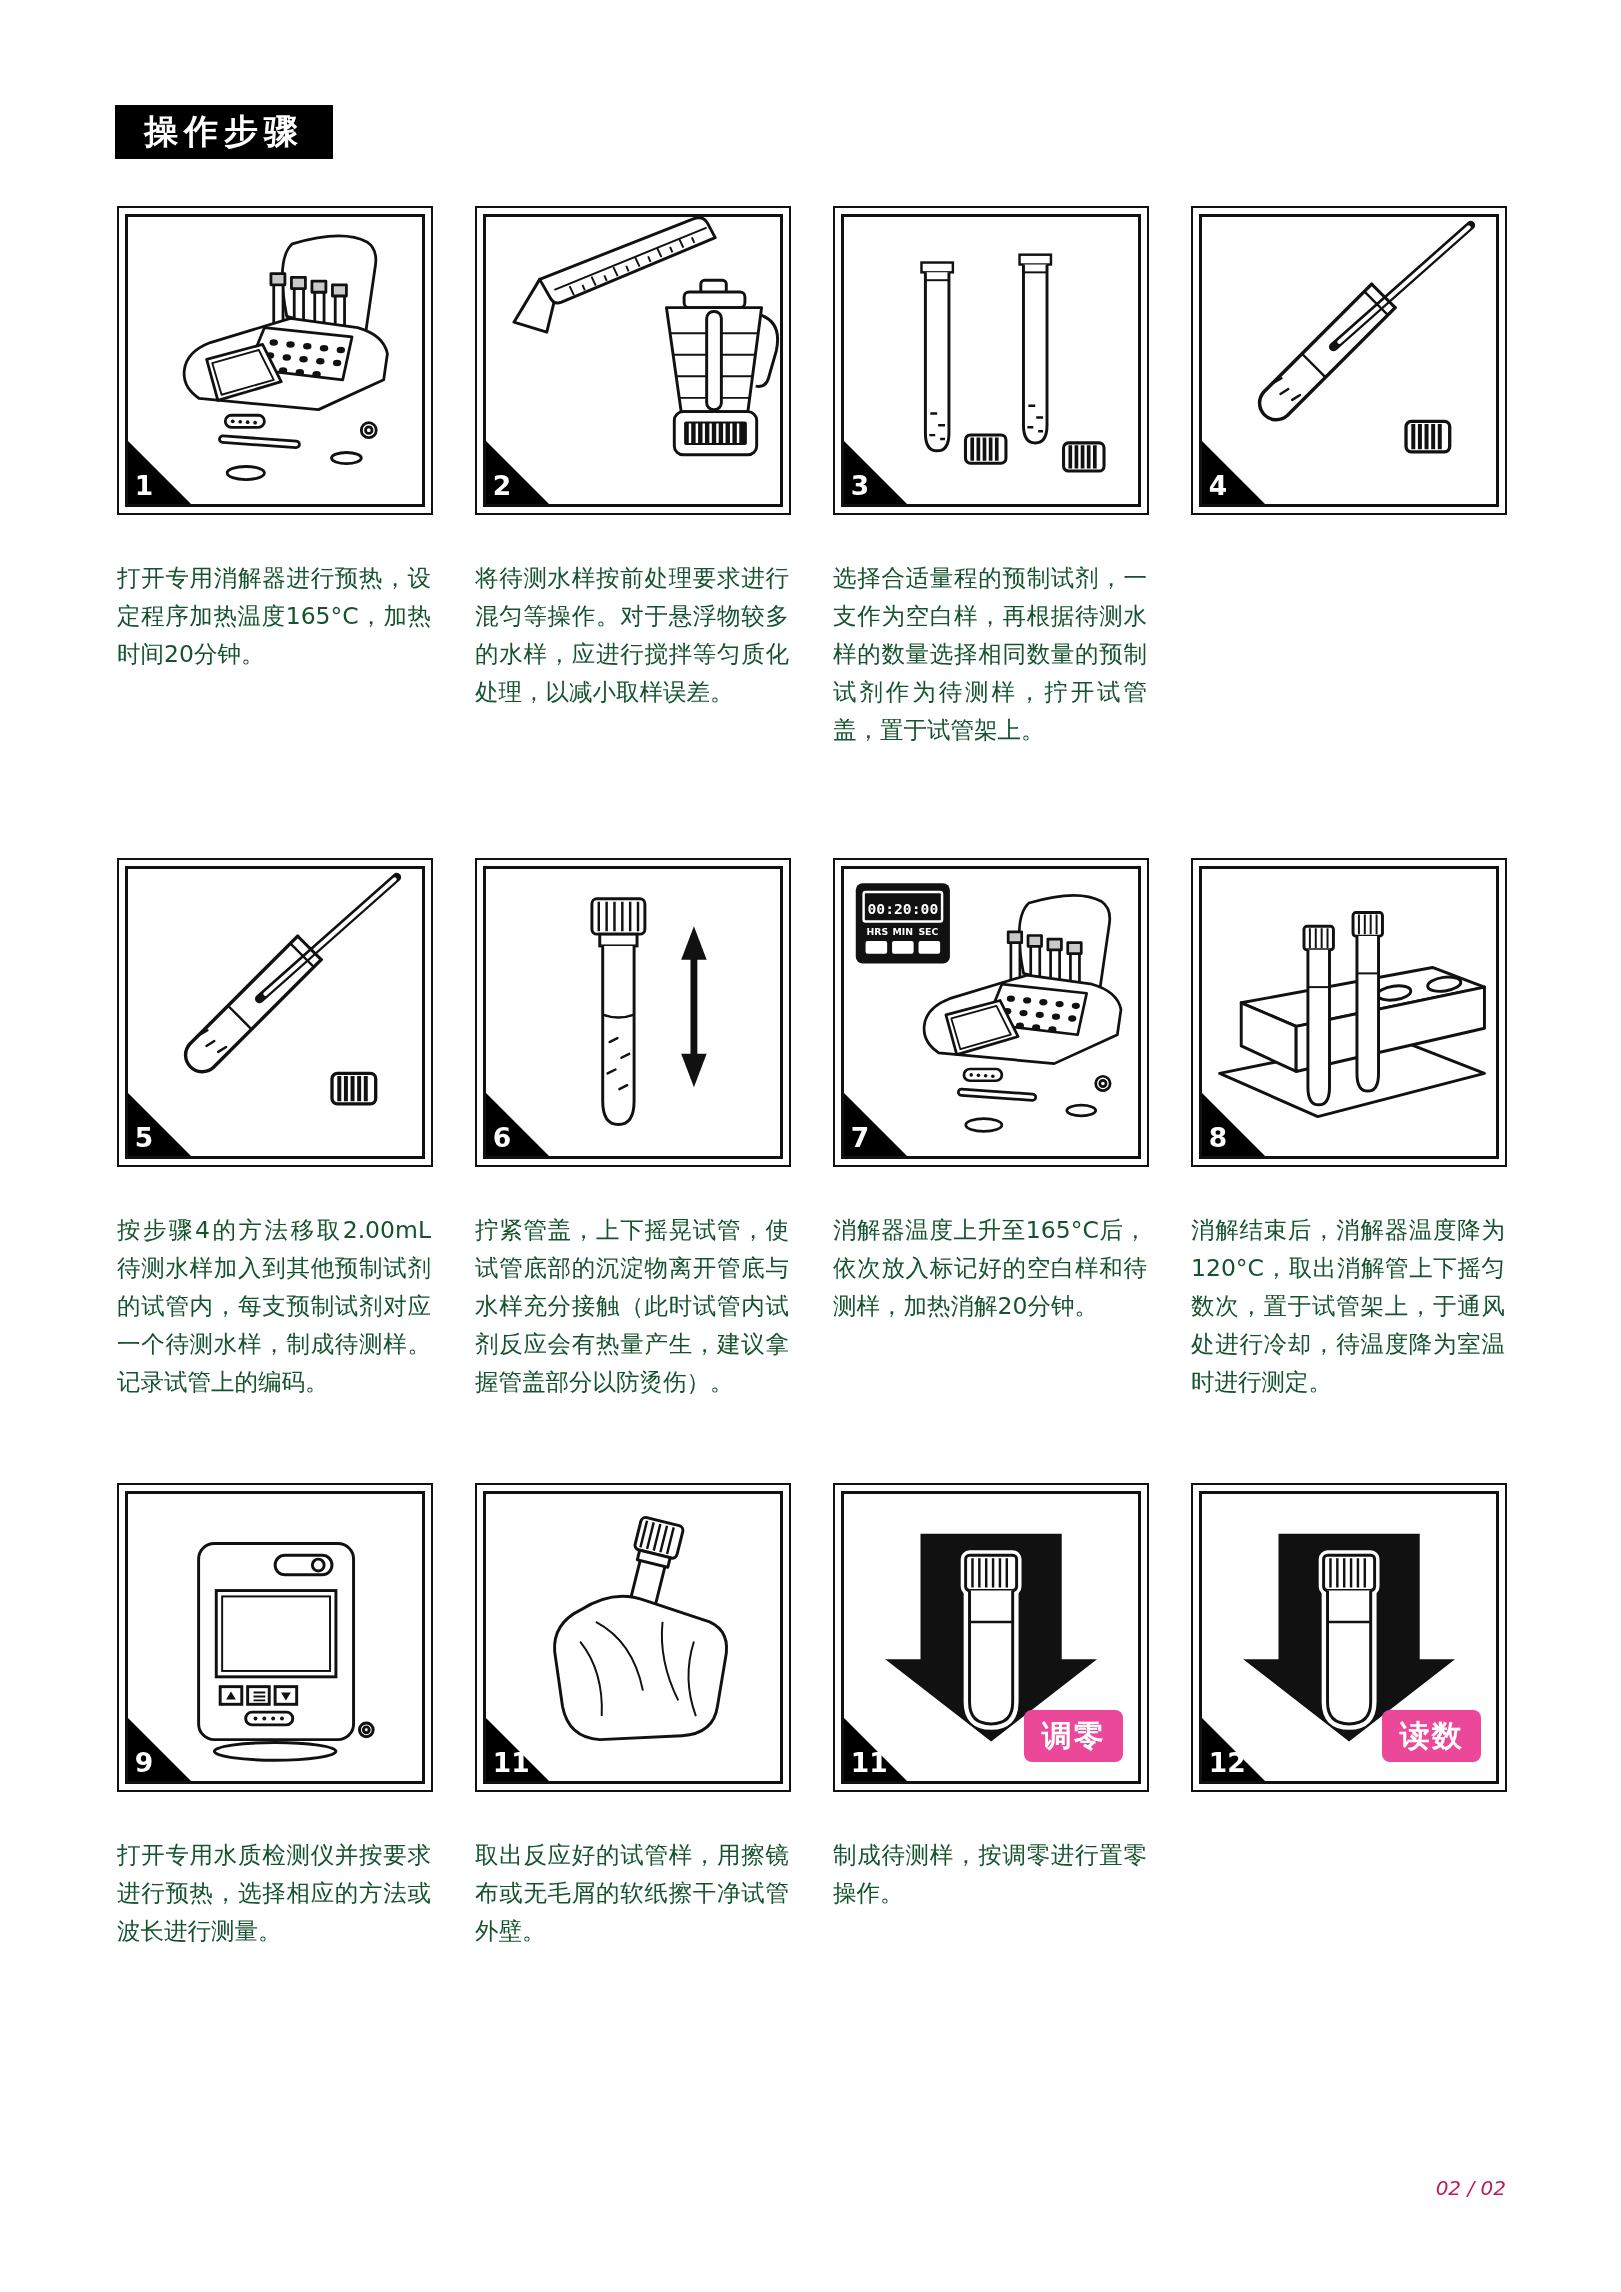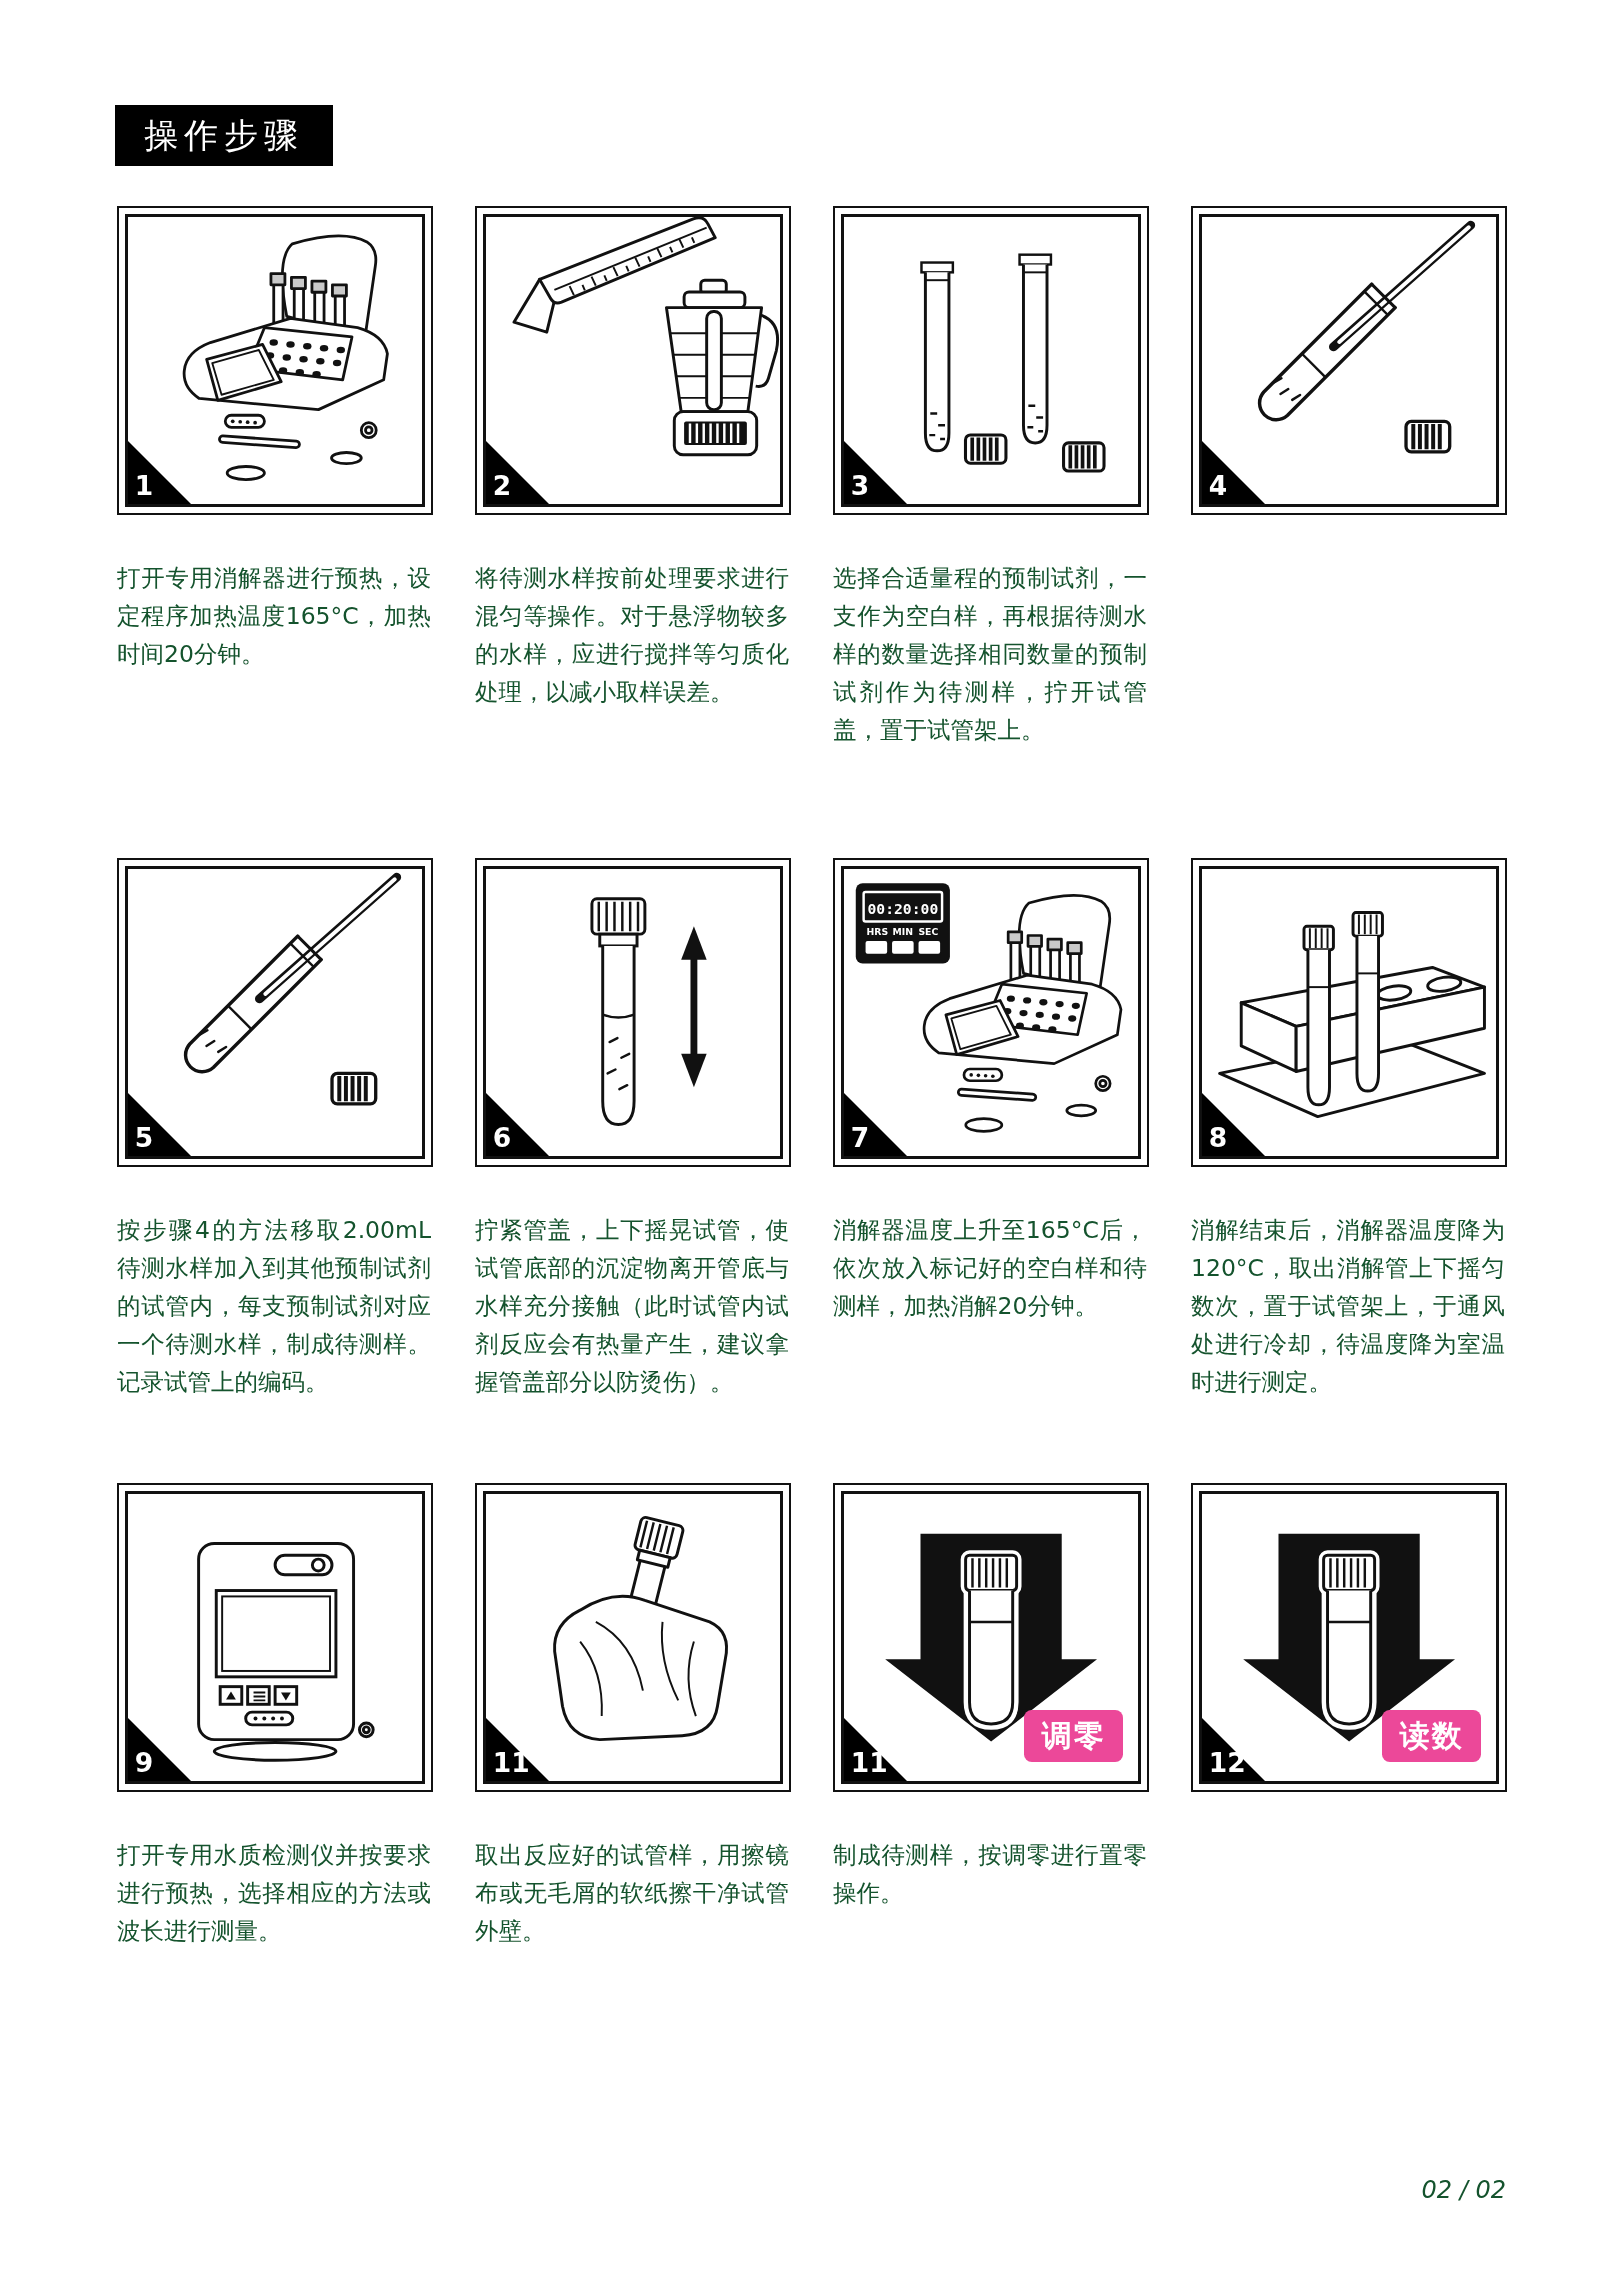--- a/index.html
+++ b/index.html
@@ -1,41 +1,41 @@
 <!DOCTYPE html>
 <html><head>
 <meta charset="utf-8">
 <style>
   html,body{margin:0;padding:0;}
   body{
     width:1621px;height:2293px;position:relative;background:#fff;
     font-family:"DejaVu Sans","Liberation Sans",sans-serif;color:#111;
   }
   .title-badge{
-    position:absolute;left:115px;top:105px;width:218px;height:61px;
+    position:absolute;left:115px;top:105px;width:218px;height:54px;
     background:#000;color:#fff;display:flex;align-items:center;justify-content:center;
-    font-size:34px;font-weight:normal;letter-spacing:5.9px;
+    font-size:34px;font-weight:bold;letter-spacing:5.9px;
   }
   .row{position:absolute;left:117px;display:grid;grid-template-columns:repeat(4,316px);column-gap:42px;}
   .row1{top:206px}.row2{top:858px}.row3{top:1483px}
   .box{box-sizing:border-box;width:316px;height:309px;border:2.5px solid #111;padding:5.9px;background:#fff;}
   .box-inner{box-sizing:border-box;position:relative;width:100%;height:100%;border:3.4px solid #111;overflow:hidden;background:#fff;}
   svg.illu{width:100%;height:100%;display:block;}
   .corner{position:absolute;left:0;bottom:0;width:0;height:0;
     border-bottom:63px solid #000;border-right:63px solid transparent;z-index:2;}
   .corner-num{position:absolute;left:6.9px;bottom:2.9px;color:#fff;font-weight:bold;font-size:26.5px;z-index:3;}
   .action-label{
     position:absolute;right:14.7px;bottom:19.6px;background:#ec4899;color:#fff;
     font-size:30px;line-height:1;padding:10.8px 17.6px;border-radius:7.8px;font-weight:bold;z-index:2;letter-spacing:2px;
   }
   .step-text{
     margin-top:44px;width:314px;font-size:23.5px;line-height:38px;
     text-align:justify;color:#14532d;
   }
-  .page-num{position:absolute;top:2176px;right:115px;font-size:24px;font-style:italic;color:#14532d;}
+  .page-num{position:absolute;top:2176px;right:115px;font-size:20px;font-style:italic;color:#be185d;}
 </style>
 </head>
 <body>
 
 <svg width="0" height="0" style="position:absolute" aria-hidden="true">
   <defs>
     <g id="sym-cap">
       <rect x="1.5" y="1.5" width="33" height="23" rx="4" fill="#fff" stroke="#111" stroke-width="2.5"></rect>
       <path d="M7,3.5 V22.5 M12,3.5 V22.5 M17,3.5 V22.5 M22,3.5 V22.5 M27,3.5 V22.5" stroke="#111" stroke-width="3" fill="none"></path>
     </g>

